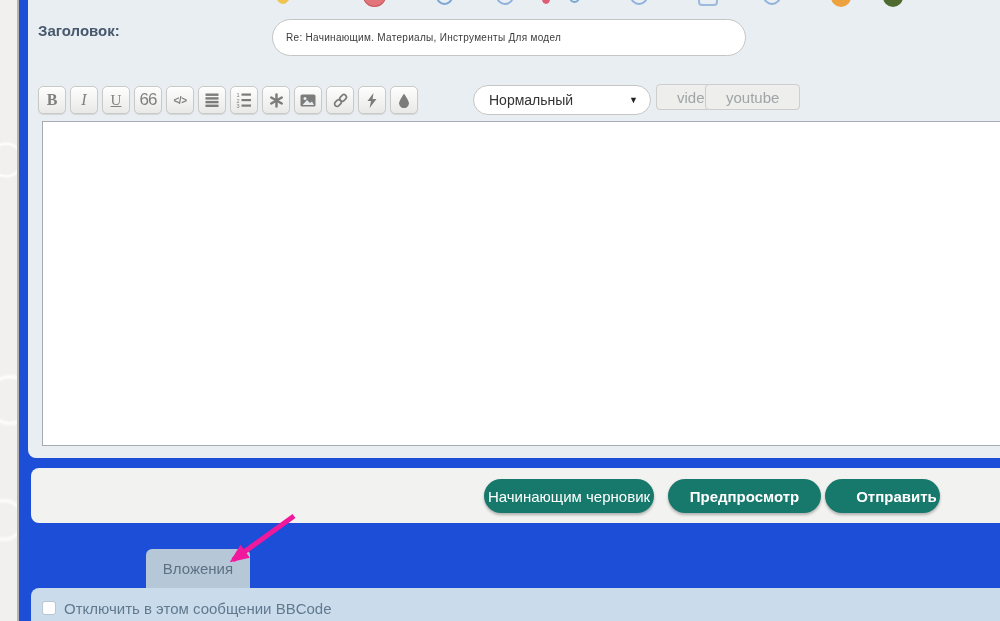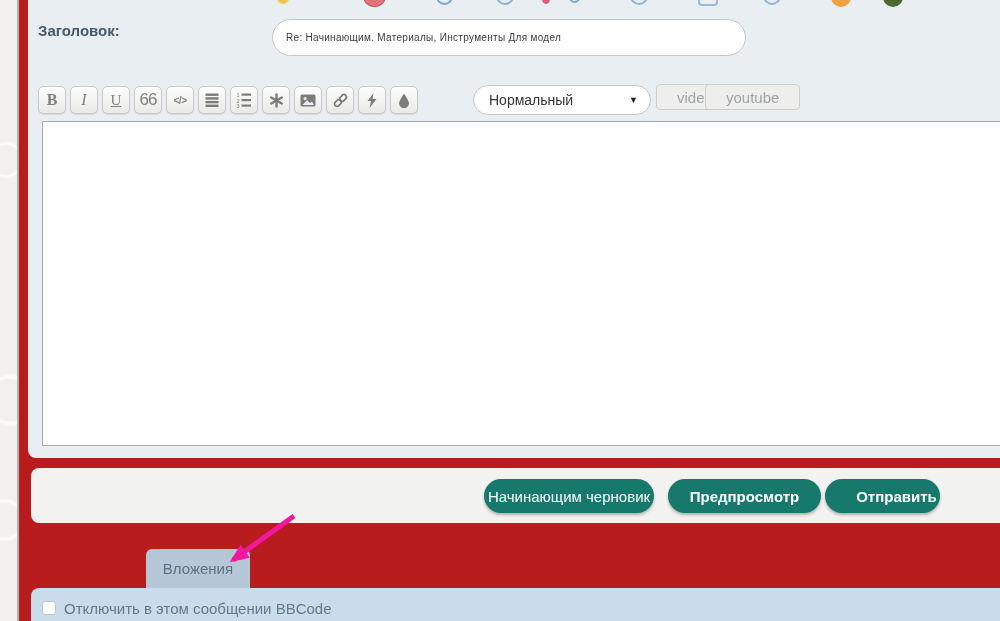--- a/index.html
+++ b/index.html
@@ -1,17 +1,17 @@
 <!DOCTYPE html>
 <html><head>
 <meta charset="utf-8">
 <style>
   * { margin:0; padding:0; box-sizing:border-box; }
   body { background:#fff; }
-  .screen{position:relative;width:1000px;height:621px;overflow:hidden;background:#b91c1c;
+  .screen{position:relative;width:1000px;height:621px;overflow:hidden;background:#1d4ed8;
           font-family:"Liberation Sans",sans-serif;}
   
   .page-margin{position:absolute;left:0;top:0;width:17px;height:621px;background:#f1f0ee;}
   .page-margin::before{content:"";position:absolute;inset:0;
      background:
        radial-gradient(circle 22px at 6px 160px, rgba(255,255,255,0) 14px, rgba(255,255,255,.9) 16px, rgba(255,255,255,0) 19px),
        radial-gradient(circle 30px at 10px 400px, rgba(255,255,255,0) 20px, rgba(255,255,255,.85) 23px, rgba(255,255,255,0) 27px),
        radial-gradient(circle 26px at 4px 520px, rgba(255,255,255,0) 16px, rgba(255,255,255,.8) 19px, rgba(255,255,255,0) 23px);}
   .page-vline{position:absolute;left:17px;top:0;width:2px;height:621px;background:#b3b3b1;}
 

